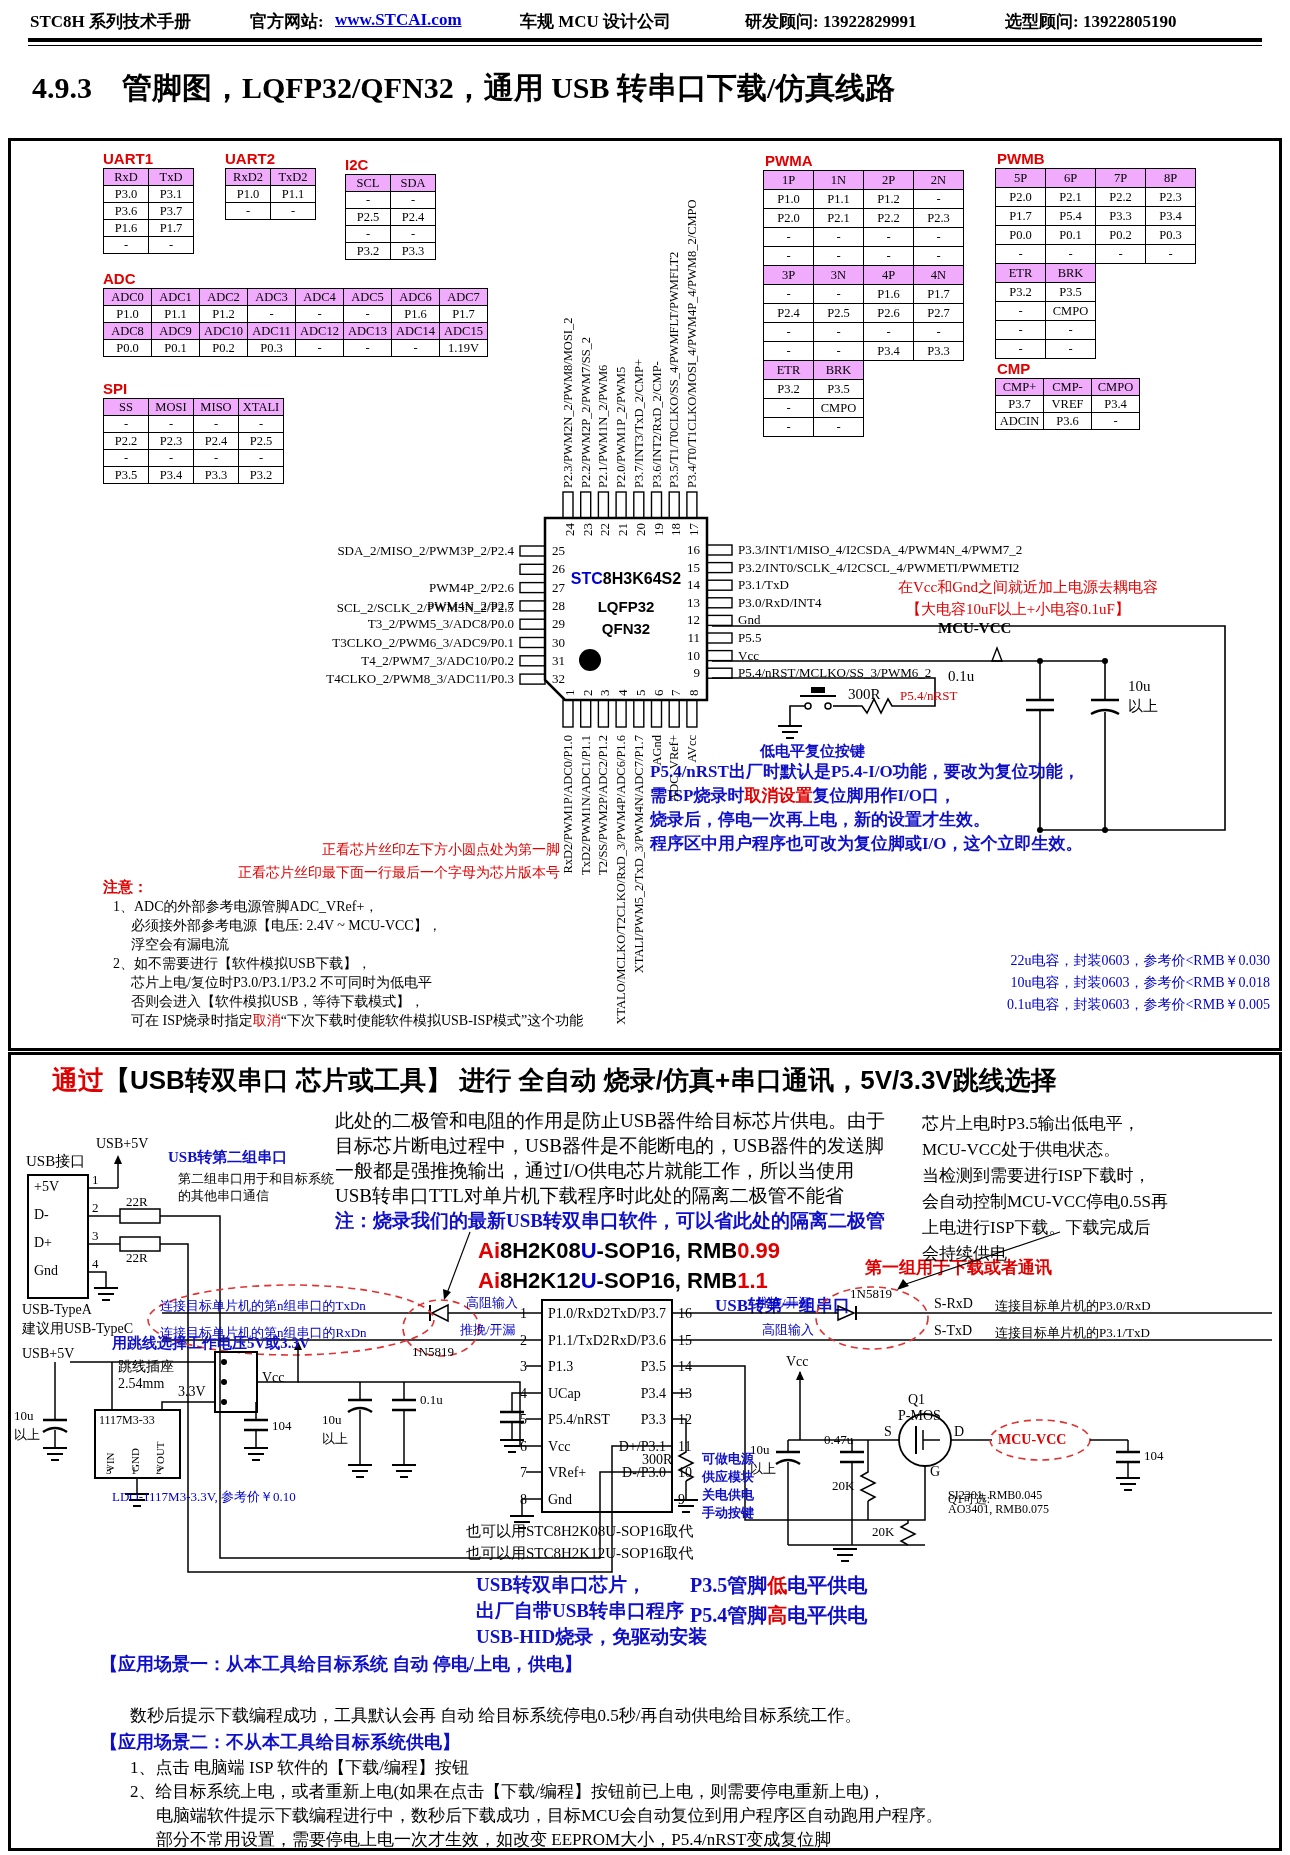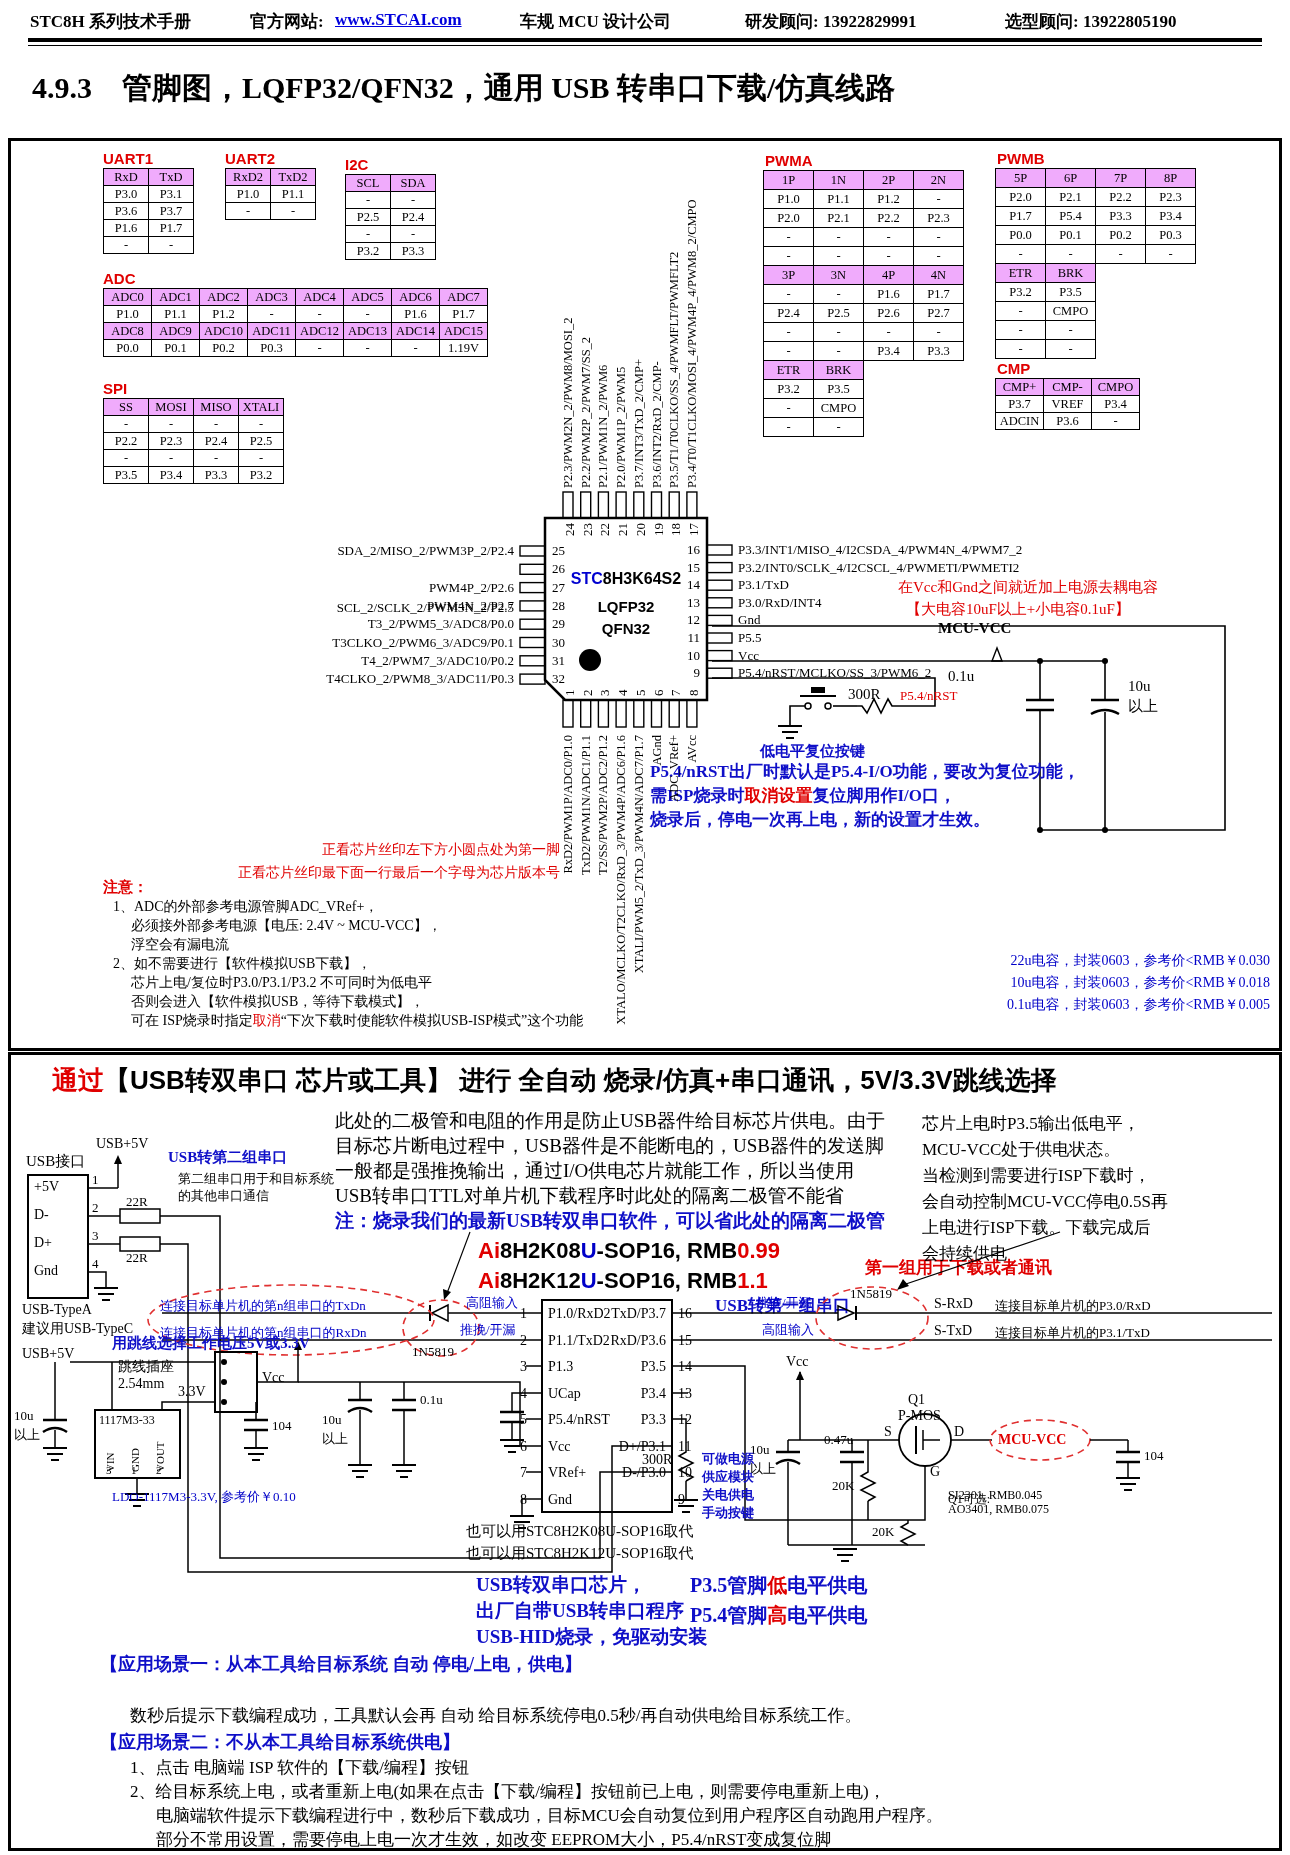--- a/index.html
+++ b/index.html
@@ -455,20 +455,21 @@
   <div class="abs s15" style="left:1128px;top:697px;">以上</div>
   <div class="abs s15" style="left:848px;top:686px;">300R</div>
   <div class="abs small13 red" style="left:900px;top:688px;">P5.4/nRST</div>
   <div class="abs s15 bb" style="left:760px;top:742px;">低电平复位按键</div>
 
   <div class="abs s17 bb" style="left:650px;top:760px;">P5.4/nRST出厂时默认是P5.4-I/O功能，要改为复位功能，</div>
   <div class="abs s17 bb" style="left:650px;top:784px;">
     <span>需ISP烧录时</span><span class="red">取消设置</span><span>复位脚用作I/O口，</span>
   </div>
   <div class="abs s17 bb" style="left:650px;top:808px;">烧录后，停电一次再上电，新的设置才生效。</div>
+  <div class="abs s17 bb" style="left:650px;top:832px;">程序区中用户程序也可改为复位脚或I/O，这个立即生效。</div>
 
   <div class="abs s15 red" style="left:103px;top:878px;font-weight:bold;">注意：</div>
   <div class="abs s14" style="left:113px;top:898px;">1、ADC的外部参考电源管脚ADC_VRef+，</div>
   <div class="abs s14" style="left:131px;top:917px;">必须接外部参考电源【电压: 2.4V ~ MCU-VCC】，</div>
   <div class="abs s14" style="left:131px;top:936px;">浮空会有漏电流</div>
   <div class="abs s14" style="left:113px;top:955px;">2、如不需要进行【软件模拟USB下载】，</div>
   <div class="abs s14" style="left:131px;top:974px;">芯片上电/复位时P3.0/P3.1/P3.2 不可同时为低电平</div>
   <div class="abs s14" style="left:131px;top:993px;">否则会进入【软件模拟USB，等待下载模式】，</div>
   <div class="abs s14" style="left:131px;top:1012px;">
     <span>可在 ISP烧录时指定</span><span class="red">取消</span><span>“下次下载时使能软件模拟USB-ISP模式”这个功能</span>

